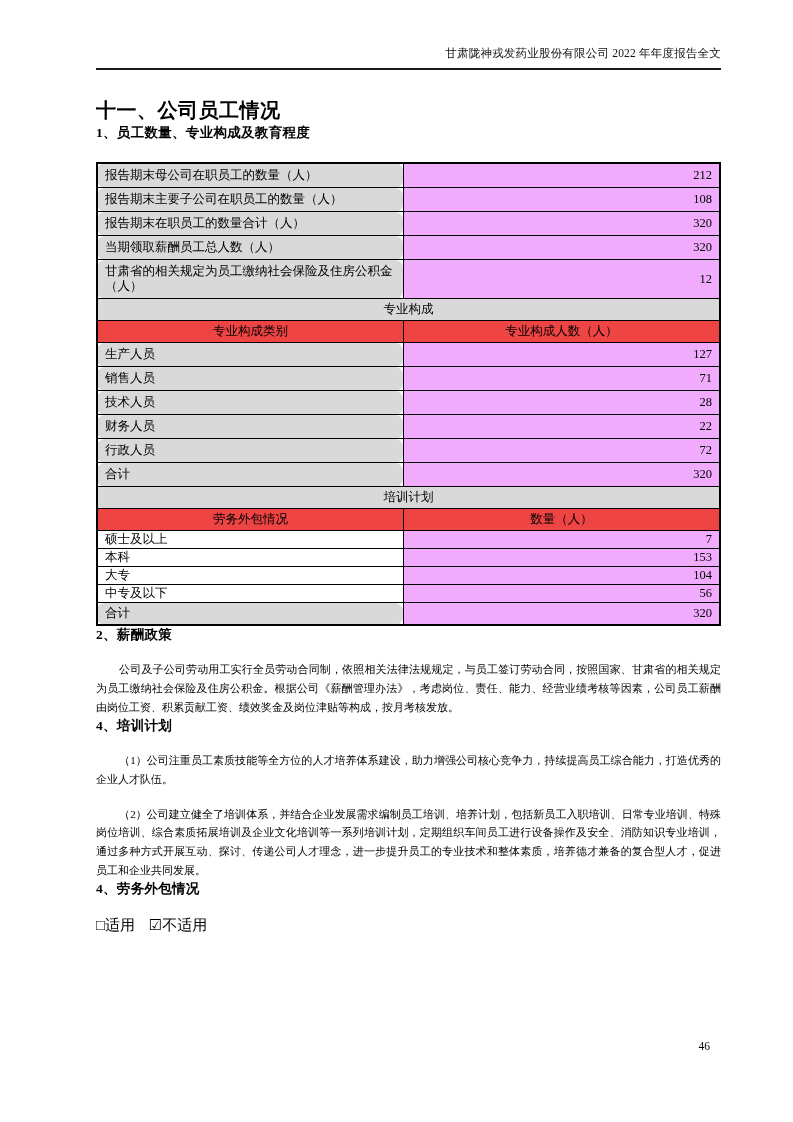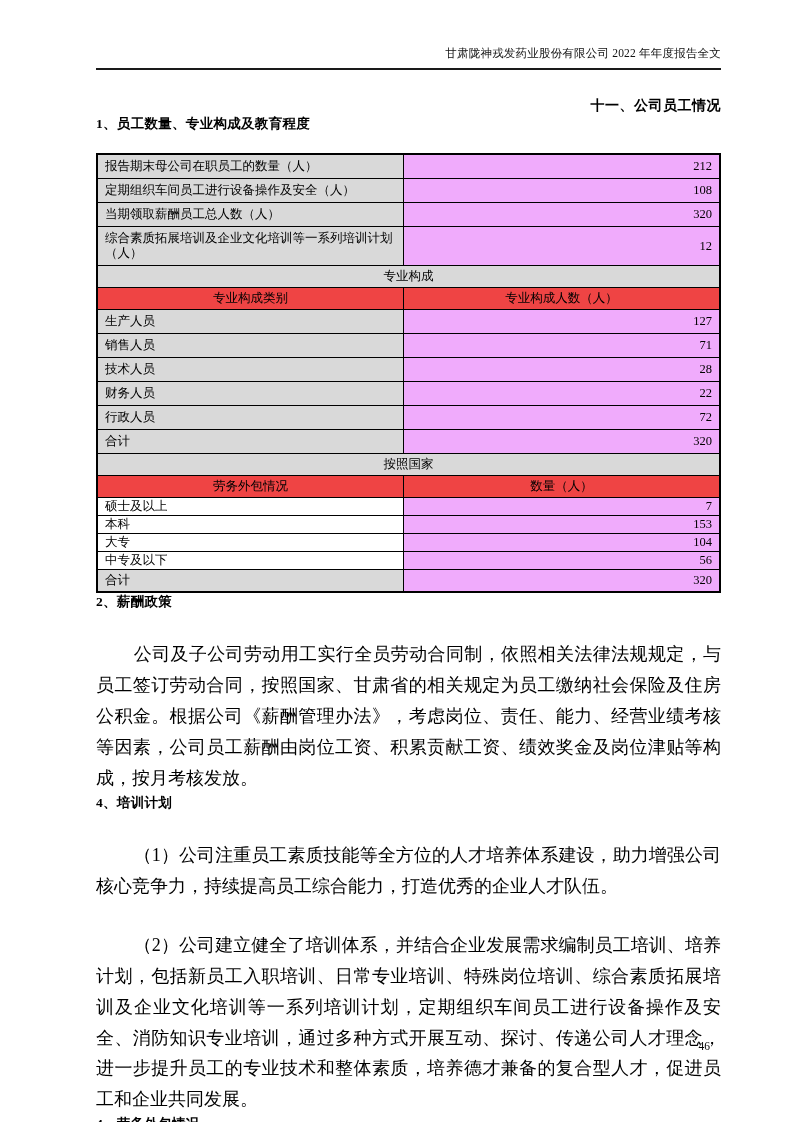--- a/index.html
+++ b/index.html
@@ -20,25 +20,24 @@
     color: #111;
     letter-spacing: 0.2px;
   }
   .header-rule {
     border: none;
     border-bottom: 2px solid #1a1a1a;
     margin: 7px 0 0 0;
   }
 
   h1.main-title {
-    font-size: 14px;
+    font-size: 20px;
     font-weight: bold;
     margin: 27px 0 0 0;
     letter-spacing: 0.5px;
-    text-align: right;
   }
   h2.sec-title {
     font-size: 13.5px;
     font-weight: bold;
     margin: 0;
     letter-spacing: 0.3px;
   }
   .t1 { margin-top: 26px; }
   .t2 { margin-top: 32px; }
   .t3 { margin-top: 30px; }
@@ -49,38 +48,38 @@
     border-collapse: collapse;
     margin-top: 20px;
     font-size: 12.5px;
     border: 2px solid #000;
   }
   .emp-table td {
     border: 1px solid #000;
     padding: 4px 7px;
     line-height: 1.2;
   }
-  .emp-table td.lbl { background: #d9d9d9; text-align: left; }
+  .emp-table td.lbl { background: #d9d9d9; text-align: left; border-radius: 8px; }
   .emp-table td.lbl-white { background: #ffffff; text-align: left; }
   .emp-table td.val { background: #f0abfc; text-align: right; }
   .emp-table tr.sec-head td {
     background: #d9d9d9; text-align: center; padding: 3px 7px;
   }
   .emp-table tr.col-head td {
     background: #ef4444; text-align: center; padding: 3px 7px;
   }
   .emp-table tr.edu-row td { padding: 1px 7px; }
   .emp-table tr.edu-total td { padding: 3px 7px; }
 
   p.body-para {
-    font-size: 18px;
+    font-size: 11px;
     line-height: 1.72;
     text-align: justify;
     text-indent: 2.1em;
-    margin: 28px 0 0 0;
+    margin: 16px 0 0 0;
   }
   .p-salary { margin-top: 16px; }
 
   .check-line {
     margin-top: 18px;
     font-size: 15px;
     font-family: "Liberation Serif", "DejaVu Sans", serif;
   }
   .check-line .chk { margin-right: 10px; }
 
@@ -107,29 +106,33 @@
     <colgroup>
       <col style="width:319px">
       <col style="width:330px">
     </colgroup>
     <tbody>
       <tr>
         <td class="lbl">报告期末母公司在职员工的数量（人）</td>
         <td class="val">212</td>
       </tr>
       <tr>
-        <td class="lbl">定期组织车间员工进行设备操作及安全（人）</td>
+        <td class="lbl">报告期末主要子公司在职员工的数量（人）</td>
         <td class="val">108</td>
       </tr>
       <tr>
+        <td class="lbl">报告期末在职员工的数量合计（人）</td>
+        <td class="val">320</td>
+      </tr>
+      <tr>
         <td class="lbl">当期领取薪酬员工总人数（人）</td>
         <td class="val">320</td>
       </tr>
       <tr>
-        <td class="lbl">综合素质拓展培训及企业文化培训等一系列培训计划（人）</td>
+        <td class="lbl">甘肃省的相关规定为员工缴纳社会保险及住房公积金（人）</td>
         <td class="val">12</td>
       </tr>
 
       <tr class="sec-head">
         <td colspan="2">专业构成</td>
       </tr>
       <tr class="col-head">
         <td>专业构成类别</td>
         <td>专业构成人数（人）</td>
       </tr>
@@ -152,21 +155,21 @@
       <tr>
         <td class="lbl">行政人员</td>
         <td class="val">72</td>
       </tr>
       <tr>
         <td class="lbl">合计</td>
         <td class="val">320</td>
       </tr>
 
       <tr class="sec-head">
-        <td colspan="2">按照国家</td>
+        <td colspan="2">培训计划</td>
       </tr>
       <tr class="col-head">
         <td>劳务外包情况</td>
         <td>数量（人）</td>
       </tr>
       <tr class="edu-row">
         <td class="lbl-white">硕士及以上</td>
         <td class="val">7</td>
       </tr>
       <tr class="edu-row">

